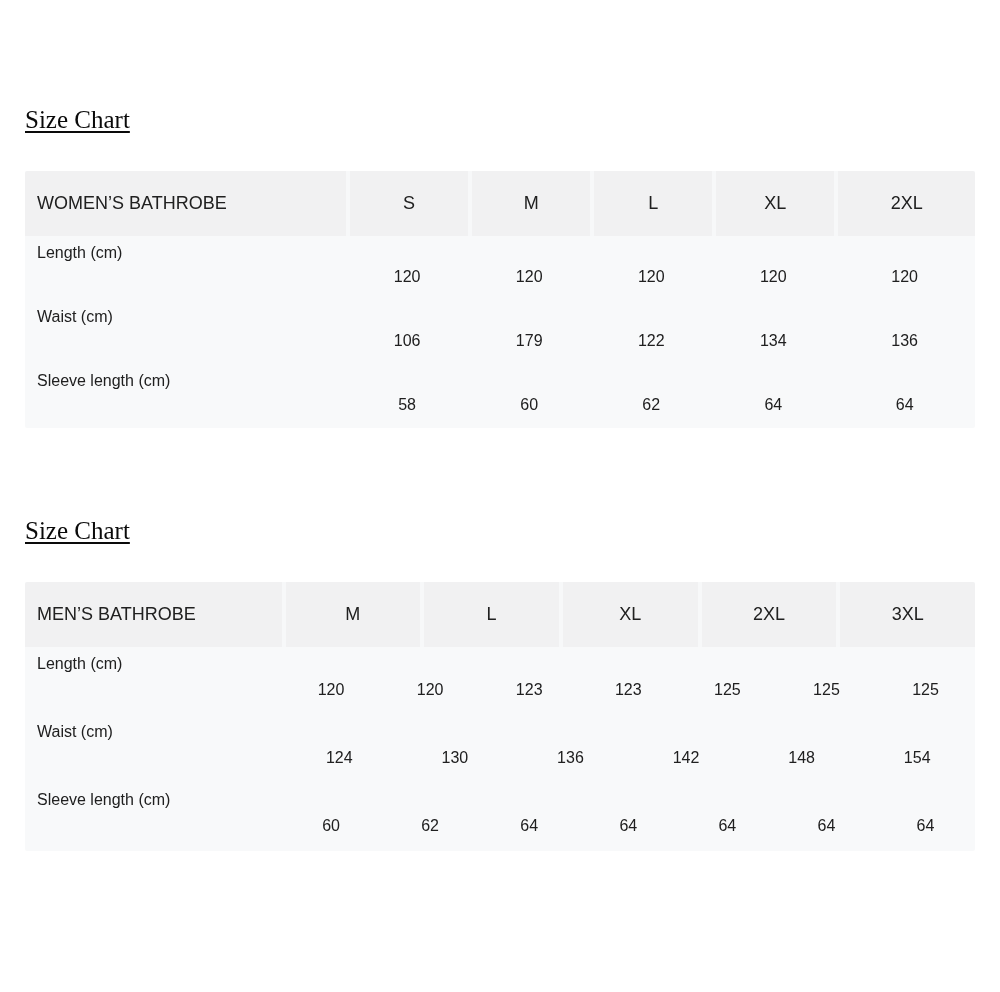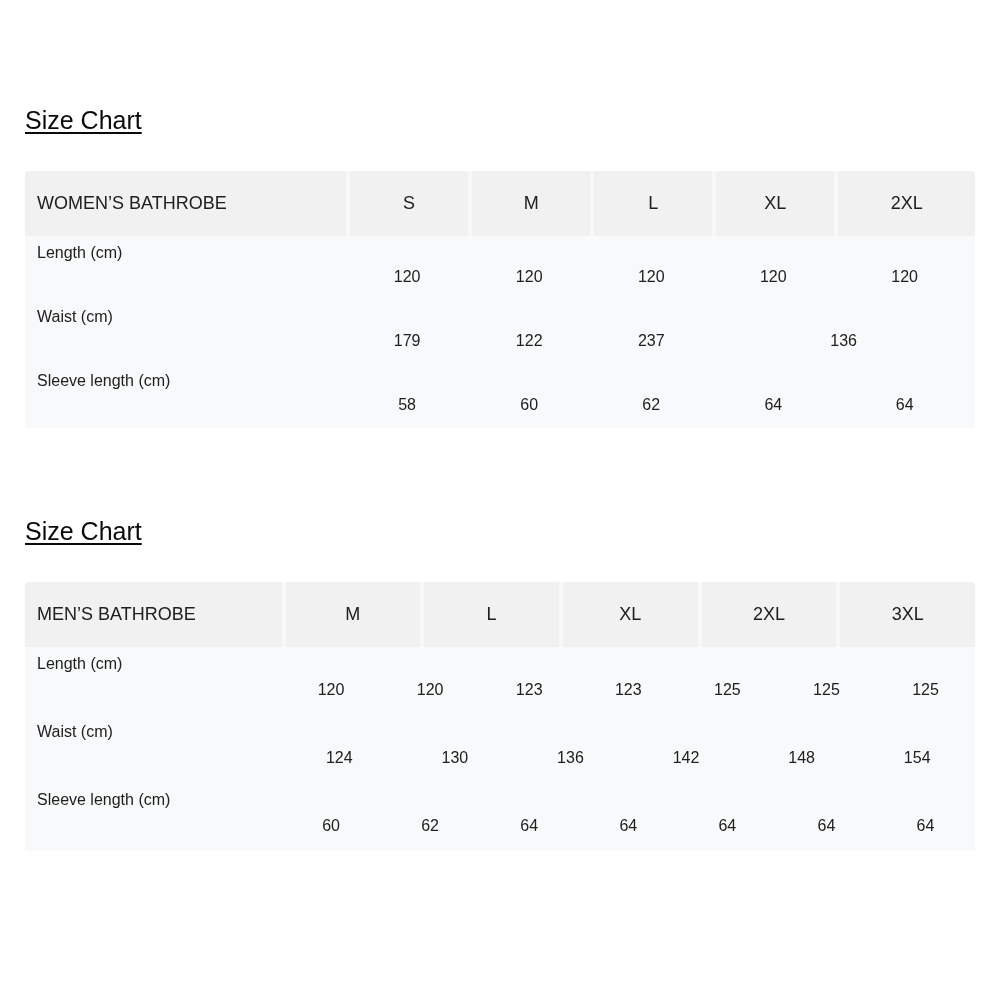--- a/index.html
+++ b/index.html
@@ -28,20 +28,21 @@
   .chart-title {
     display: inline-block;
     margin: 0 0 36px 0;
     font-size: 25px;
     line-height: 30px;
     font-weight: 400;
     color: var(--title);
     text-decoration: underline;
     text-decoration-thickness: 2px;
     text-underline-offset: 3px;
+    font-family: Liberation Serif, serif;
   }
 
   .size-table {
     width: 100%;
     background: var(--body-bg);
     border-radius: 2px;
     overflow: hidden;
     text-align: center;
   }
   .row { display: flex; width: 100%; }
@@ -92,23 +93,24 @@
         <div class="row body-row">
           <div class="cell label-cell">Length (cm)</div>
           <div class="cell value-cell">120</div>
           <div class="cell value-cell">120</div>
           <div class="cell value-cell">120</div>
           <div class="cell value-cell">120</div>
           <div class="cell value-cell">120</div>
         </div>
         <div class="row body-row">
           <div class="cell label-cell">Waist (cm)</div>
+          <div class="cell value-cell">106</div>
           <div class="cell value-cell">179</div>
           <div class="cell value-cell">122</div>
-          <div class="cell value-cell">237</div>
+          <div class="cell value-cell">134</div>
           <div class="cell value-cell">136</div>
         </div>
         <div class="row body-row">
           <div class="cell label-cell">Sleeve length (cm)</div>
           <div class="cell value-cell">58</div>
           <div class="cell value-cell">60</div>
           <div class="cell value-cell">62</div>
           <div class="cell value-cell">64</div>
           <div class="cell value-cell">64</div>
         </div>

